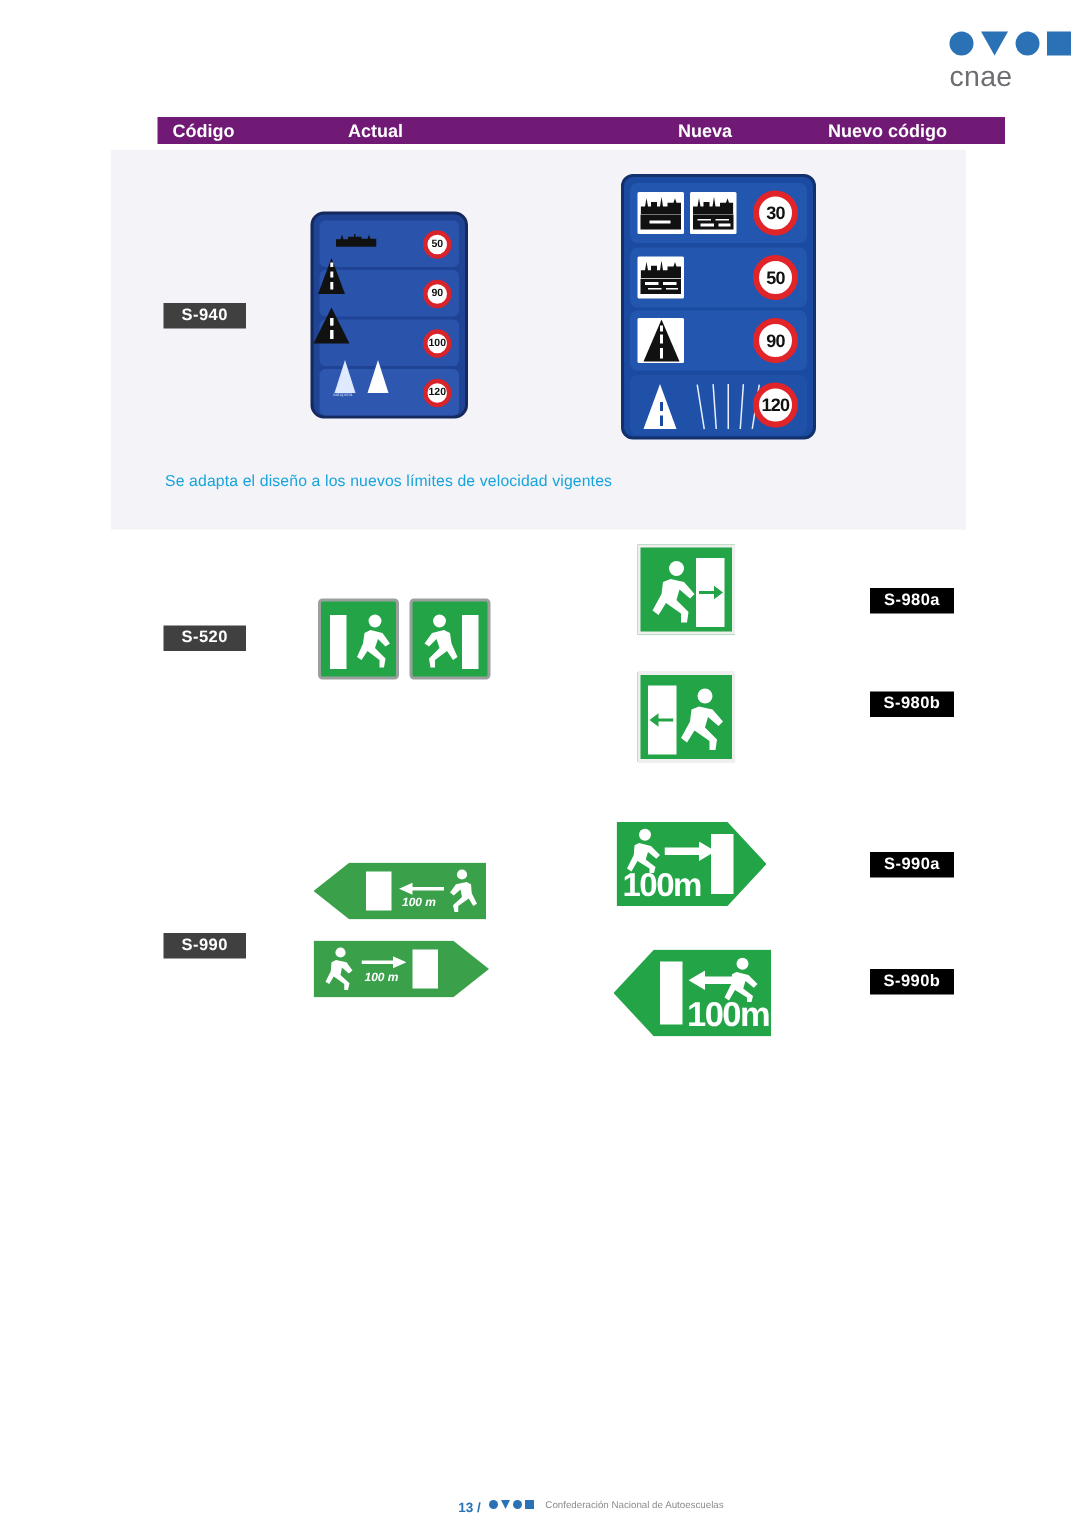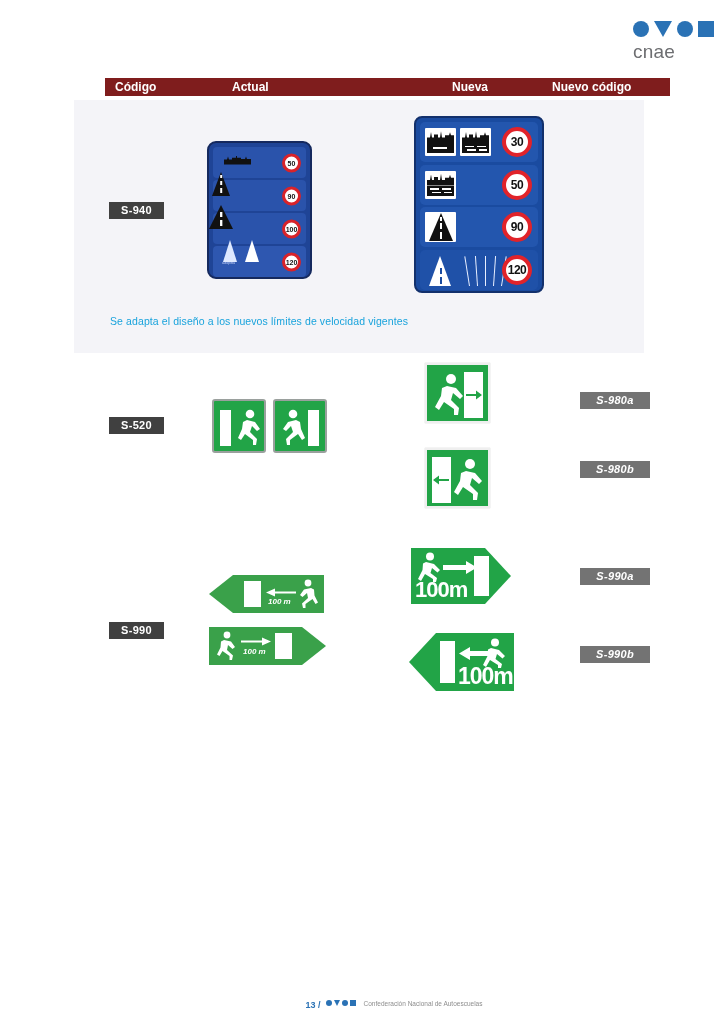--- a/index.html
+++ b/index.html
@@ -14,34 +14,34 @@
   
   .brand { position: absolute; left: 601px; top: 20px; width: 84px; text-align: left; }
   .brand-marks { display: flex; align-items: center; gap: 5px; height: 18px; }
   .m-circle { width: 16px; height: 16px; border-radius: 50%; background: #2a72b5; }
   .m-tri { width: 0; height: 0; border-left: 9px solid transparent; border-right: 9px solid transparent;
            border-top: 16px solid #2a72b5; }
   .m-square { width: 16px; height: 16px; background: #2a72b5; }
   .brand-name { font-size: 19px; color: #6d6e71; letter-spacing: .2px; margin-top: 3px; font-weight: 400; }
 
   
-  .thead { position: absolute; left: 73px; top: 78px; width: 565px; height: 18px; background: #7f1d1d; text-align: center; }
+  .thead { position: absolute; left: 73px; top: 78px; width: 565px; height: 18px; background: #701a75; text-align: center; }
   .thead span { position: absolute; top: 2px; color: #fff; font-size: 12px; font-weight: bold; }
   .th-codigo { left: 10px; }
   .th-actual { left: 127px; }
   .th-nueva { left: 347px; }
   .th-nuevocod { left: 447px; }
 
   
   .panel-940 { position: absolute; left: 42px; top: 100px; width: 570px; height: 253px; background: #f4f4f8; }
 
   .code-badge { position: absolute; height: 17px; line-height: 17px; text-align: center;
                 font-size: 11px; font-weight: bold; color: #ffffff; letter-spacing: .3px; }
   .badge-blue { background: #404040; width: 55px; }
-  .badge-pink { background: #737373; width: 70px; font-style: italic; }
+  .badge-pink { background: #000000; width: 56px; }
 
   .caption { position: absolute; font-size: 10.5px; font-weight: normal; color: #19a3dc; letter-spacing: .1px; }
 
   
   .old940 { position: absolute; left: 175px; top: 141px; width: 105px; height: 138px;
             background: #1f4496; border: 2.5px solid #15295e; border-radius: 9px; padding: 4px 4px; }
   .old940-row { position: relative; height: 31px; margin-bottom: 2px; background: #2a53ab;
                 border-radius: 4px; display: flex; align-items: center; }
   .old940-row:last-child { margin-bottom: 0; background: #2e57b0; }
   .o940-pic { position: absolute; left: 8px; top: 50%; transform: translateY(-50%); }

